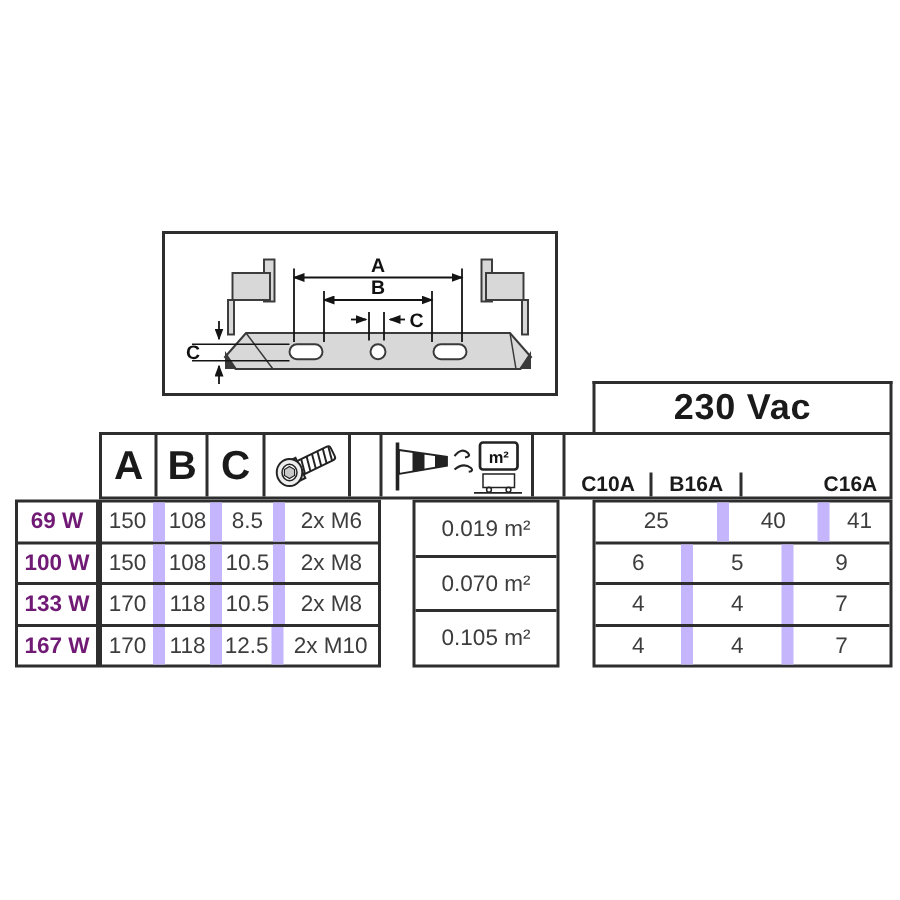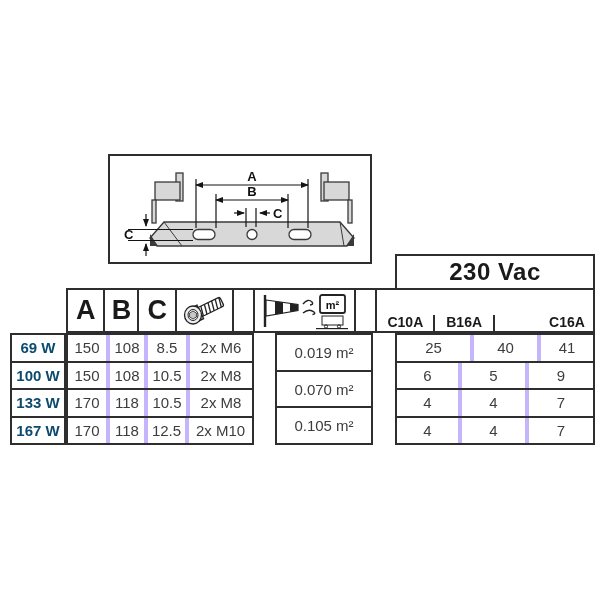--- a/index.html
+++ b/index.html
@@ -22,24 +22,24 @@
            align-items:center;justify-content:center;}
   .hb-cell:last-child{border-right:none;padding-left:46px;}
   .dim-h{font-weight:bold;font-size:27px;line-height:1;}
   .breaker-h{font-weight:bold;font-size:14px;line-height:1;display:flex;flex-direction:column;align-items:center;gap:3px;margin-top:25px;}
 
   
   .col-group{position:absolute;top:333px;height:112px;box-sizing:border-box;border:2px solid #2e2e2e;
              display:flex;flex-direction:column;background:#fff;}
   .cg-row{flex:1;display:flex;border-bottom:2px solid #2e2e2e;box-sizing:border-box;}
   .cg-row:last-child{border-bottom:none;}
-  .cell{box-sizing:border-box;border-right:4px solid #c4b5fd;display:flex;align-items:center;justify-content:center;
+  .cell{box-sizing:border-box;border-right:8px solid #c4b5fd;display:flex;align-items:center;justify-content:center;
         font-size:15px;color:#3d3d3d;}
   .cell:last-child{border-right:none;}
-  .label-cell{font-weight:bold;color:#0c4a6e;font-size:15px;}
+  .label-cell{font-weight:bold;color:#701a75;font-size:15px;}
   svg text{font-family:"Liberation Sans", sans-serif;}
 </style>
 </head>
 <body>
 
 <div id="canvas">
 
   <div class="diagram-box">
     <svg width="260" height="106" viewBox="0 0 260 106">
       <defs>
@@ -219,21 +219,21 @@
     <div class="cg-row">
         <div class="cell" style="flex:1">0.070 m²</div>
       </div>
     <div class="cg-row">
         <div class="cell" style="flex:1">0.105 m²</div>
       </div>
   </div>
 
   <div class="col-group" style="left:395px;width:200px">
     <div class="cg-row">
-      <div class="cell" style="width:77px">25</div>
+      <div class="cell" style="width:89px">25</div>
       <div class="cell" style="width:67px">40</div>
       <div class="cell" style="flex:1">41</div>
     </div>
     <div class="cg-row">
       <div class="cell" style="width:65px">6</div>
       <div class="cell" style="width:67px">5</div>
       <div class="cell" style="flex:1">9</div>
     </div>
     <div class="cg-row">
       <div class="cell" style="width:65px">4</div>

